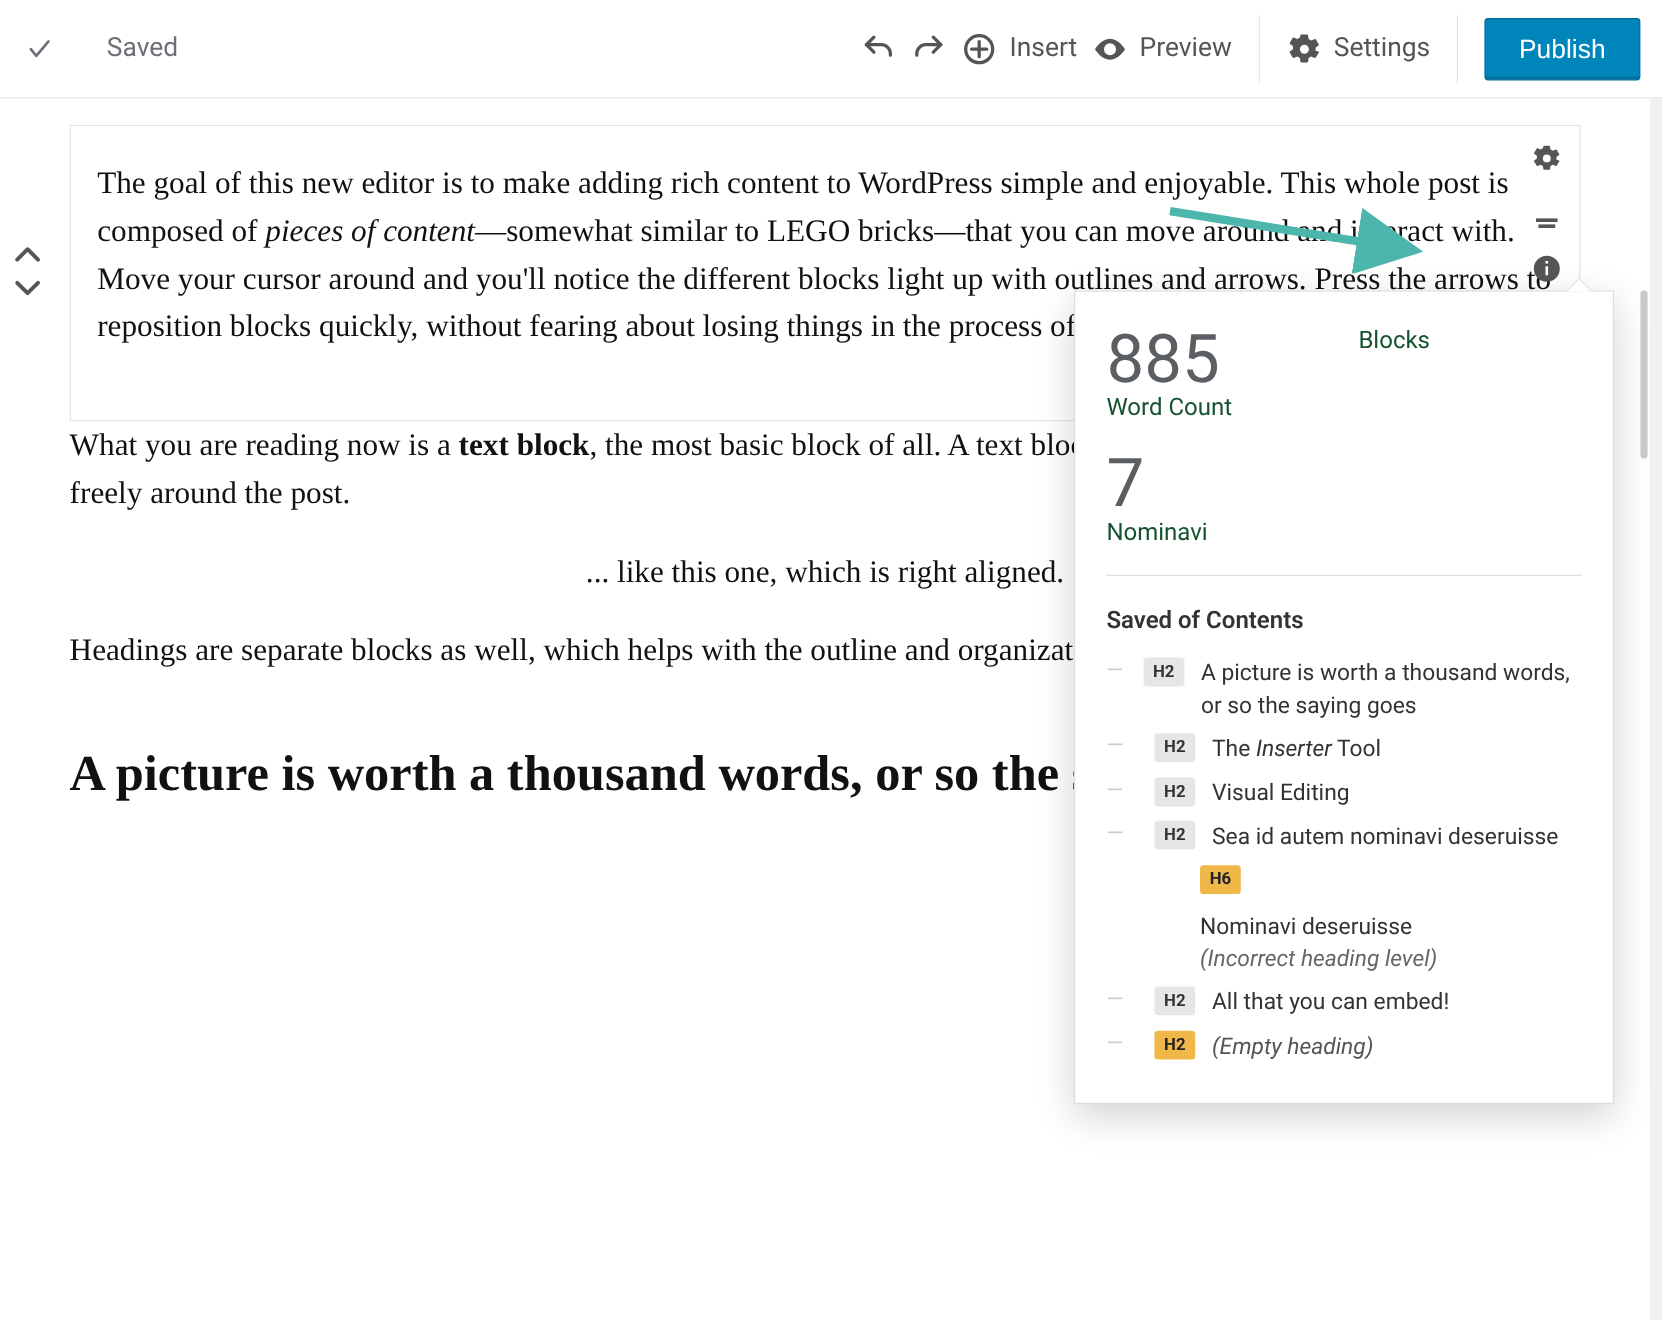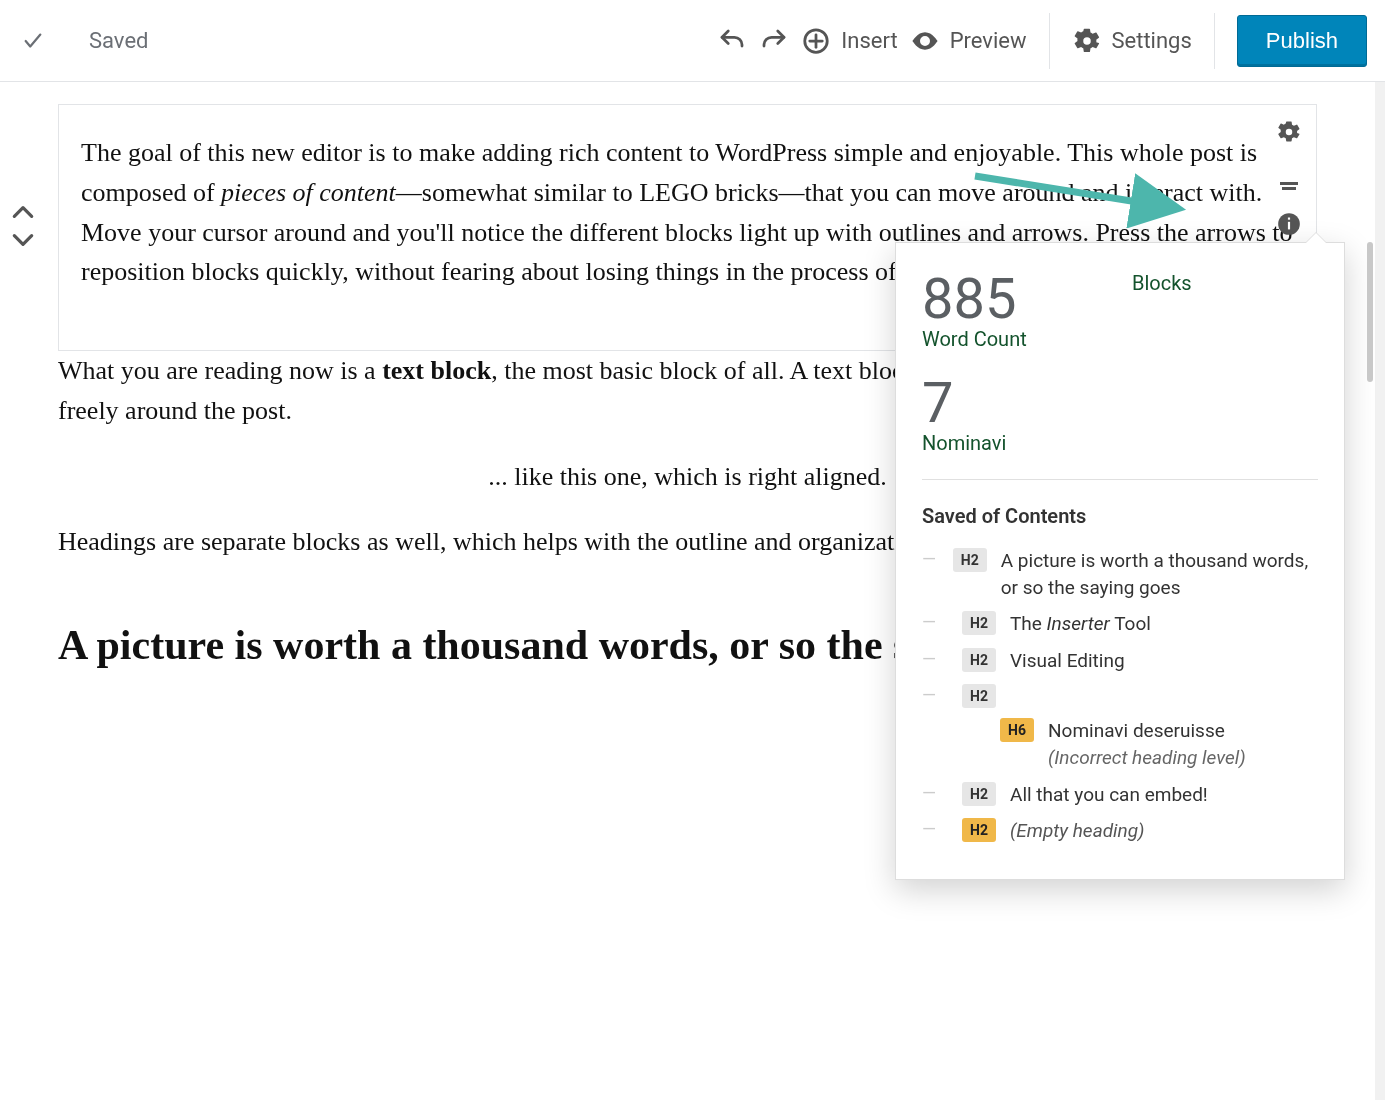--- a/index.html
+++ b/index.html
@@ -132,21 +132,21 @@
   .stat-block { min-width: 120px; }
   .stat-num { font-size: 56px; font-weight: 400; color:#5b5f63; line-height:1; }
   .stat-lab { font-size: 20px; color:#14532d; margin-top:0; }
   .stats-row2 { margin-top: 18px; }
 
   .pop-rule { border:0; border-top:1px solid var(--panel-border); margin: 22px 0 24px; }
   .pop-h { font-size: 20px; font-weight:600; margin: 0 0 20px 0; }
 
   .toc-item { display:flex; align-items:flex-start; gap:14px; margin: 10px 0; }
   .toc-item .dash { color:#ccc; width:26px; text-align:left; font-size:18px; }
-  .toc-item.indent { padding-left: 78px; }
+  .toc-item.indent { padding-left: 78px; flex-direction: column; }
   .hbadge {
     font-size: 14px; font-weight:700;
     background: var(--badge-gray);
     color:#333;
     border-radius:3px;
     padding: 4px 8px;
     min-width: 34px; text-align:center;
   }
   .hbadge.warn { background: var(--badge-warn); color:#222; }
   .toc-text { font-size: 19px; line-height:1.4; }
@@ -305,20 +305,21 @@
           <span class="toc-text">The <span class="italic-seg">Inserter</span> Tool</span>
         </div>
         <div class="toc-item">
           <span class="dash">—</span>
           <span class="hbadge">H2</span>
           <span class="toc-text">Visual Editing</span>
         </div>
         <div class="toc-item">
           <span class="dash">—</span>
           <span class="hbadge">H2</span>
+          <span class="toc-text">Sea id autem nominavi deseruisse</span>
         </div>
         <div class="toc-item indent">
           <span class="hbadge warn">H6</span>
           <span class="toc-text">Nominavi deseruisse<span class="warn">(Incorrect heading level)</span></span>
         </div>
         <div class="toc-item">
           <span class="dash">—</span>
           <span class="hbadge">H2</span>
           <span class="toc-text">All that you can embed!</span>
         </div>

